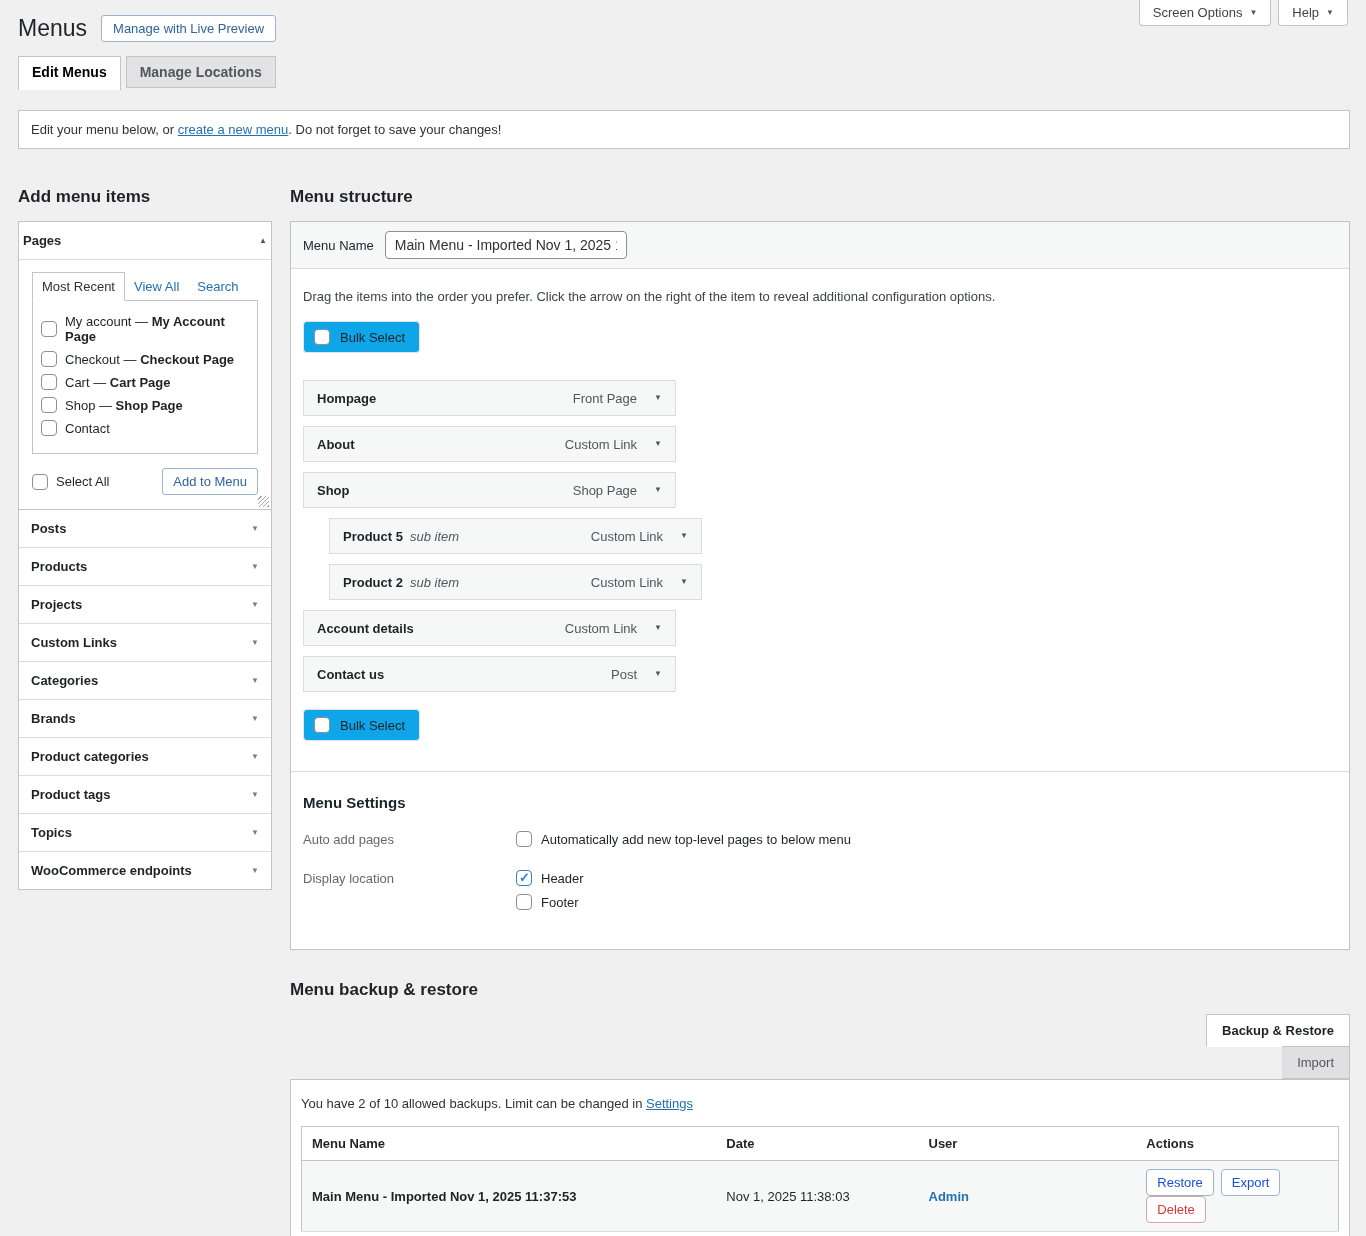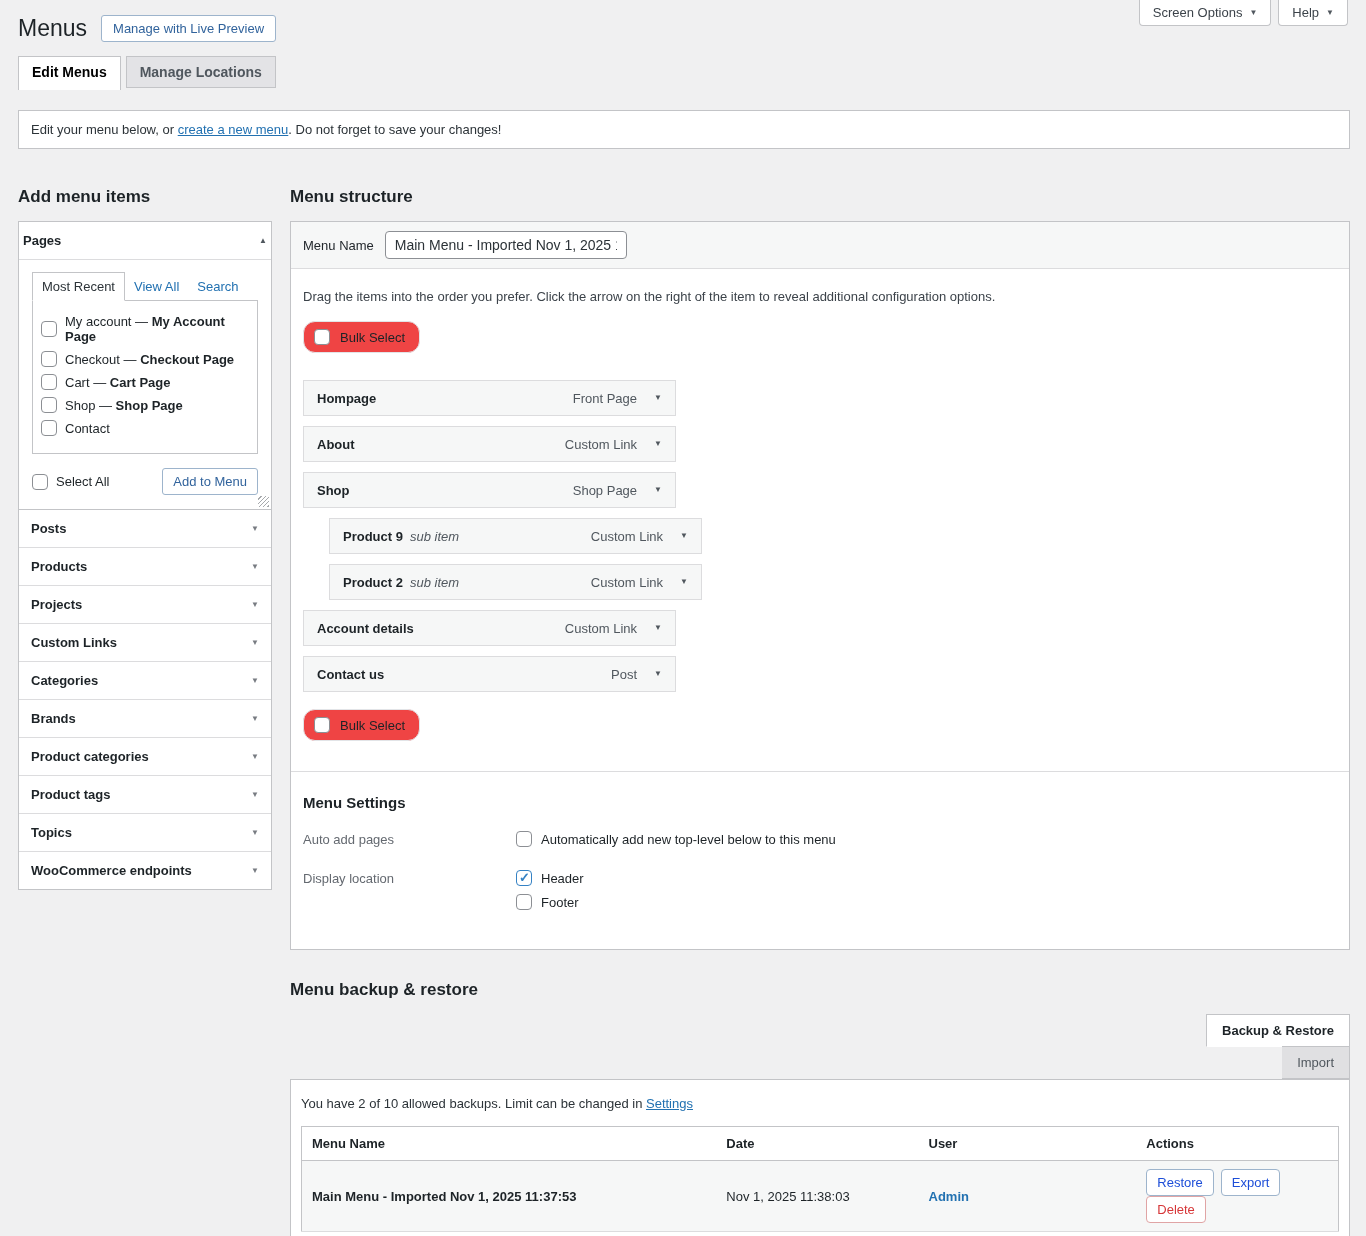--- a/index.html
+++ b/index.html
@@ -96,22 +96,22 @@
     display: flex; align-items: center; gap: 11px;
   }
   .menu-name-row label { font-size: 13px; color: #23282d; }
   .menu-name-input {
     width: 242px; padding: 5px 9px; font-size: 14px; border: 1px solid #8c8f94;
     border-radius: 4px; color: #2c3338; background: #fff; font-family: "Liberation Sans", sans-serif;
   }
   .menu-body { padding: 20px 12px 14px; }
   .instructions { color: #3c434a; }
   .bulk-chip {
-    display: inline-flex; align-items: center; gap: 10px; background: #ef4444;
-    border: 1px solid #e2e4e7; border-radius: 12px; padding: 7px 14px 7px 10px; margin-top: 17px;
+    display: inline-flex; align-items: center; gap: 10px; background: #0ea5e9;
+    border: 1px solid #e2e4e7; border-radius: 4px; padding: 7px 14px 7px 10px; margin-top: 17px;
   }
   .menu-items { margin-top: 27px; }
   .menu-item {
     width: 373px; height: 36px; background: #f6f7f7; border: 1px solid #dcdcde;
     display: flex; justify-content: space-between; align-items: center;
     padding: 0 13px; margin-bottom: 10px; cursor: move;
   }
   .menu-item.sub { margin-left: 26px; }
   .mi-title { font-weight: 700; font-size: 13px; color: #1d2327; }
   .mi-sub { font-style: italic; font-weight: 400; color: #50575e; margin-left: 7px; }
@@ -308,21 +308,21 @@
               </span>
           </div>
           <div class="menu-item">
             <span class="mi-title">Shop</span>
             <span class="mi-right">
                 <span>Shop Page</span>
                 <span class="tri">▼</span>
               </span>
           </div>
           <div class="menu-item sub">
-            <span class="mi-title"><span>Product 9</span><span class="mi-sub">sub item</span></span>
+            <span class="mi-title"><span>Product 5</span><span class="mi-sub">sub item</span></span>
             <span class="mi-right">
                 <span>Custom Link</span>
                 <span class="tri">▼</span>
               </span>
           </div>
           <div class="menu-item sub">
             <span class="mi-title"><span>Product 2</span><span class="mi-sub">sub item</span></span>
             <span class="mi-right">
                 <span>Custom Link</span>
                 <span class="tri">▼</span>
@@ -350,21 +350,21 @@
         </div>
       </div>
 
       <div class="settings-section">
         <h3 class="settings-h">Menu Settings</h3>
         <div class="setting-row">
           <span class="setting-label">Auto add pages</span>
           <div class="setting-field">
             <label>
               <span class="cb"></span>
-              <span>Automatically add new top-level below to this menu</span>
+              <span>Automatically add new top-level pages to below menu</span>
             </label>
           </div>
         </div>
         <div class="setting-row">
           <span class="setting-label">Display location</span>
           <div class="setting-field">
             <label>
               <span class="cb checked"></span>
               <span>Header</span>
             </label>

